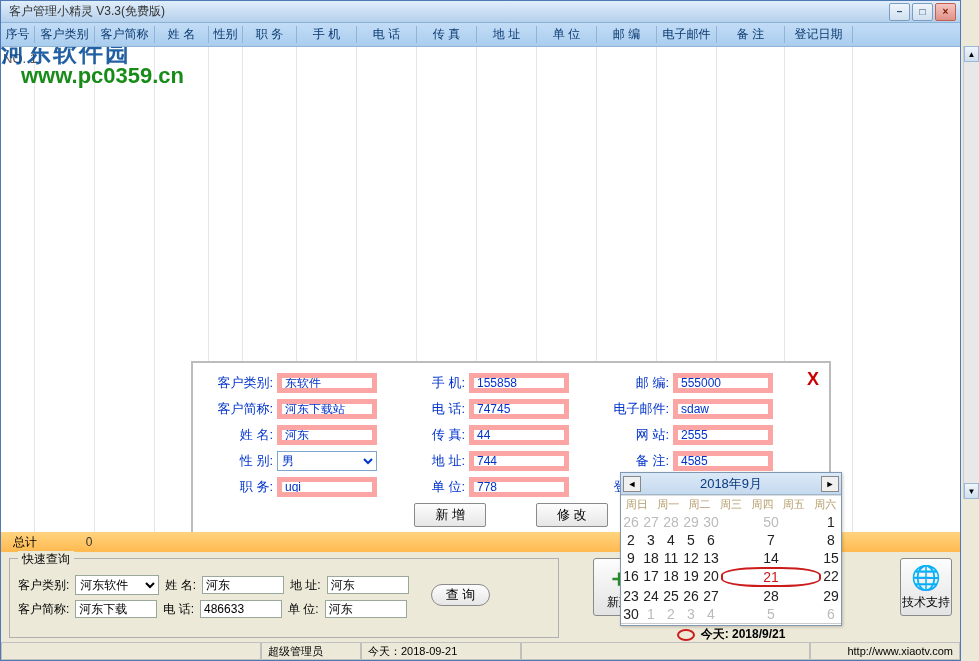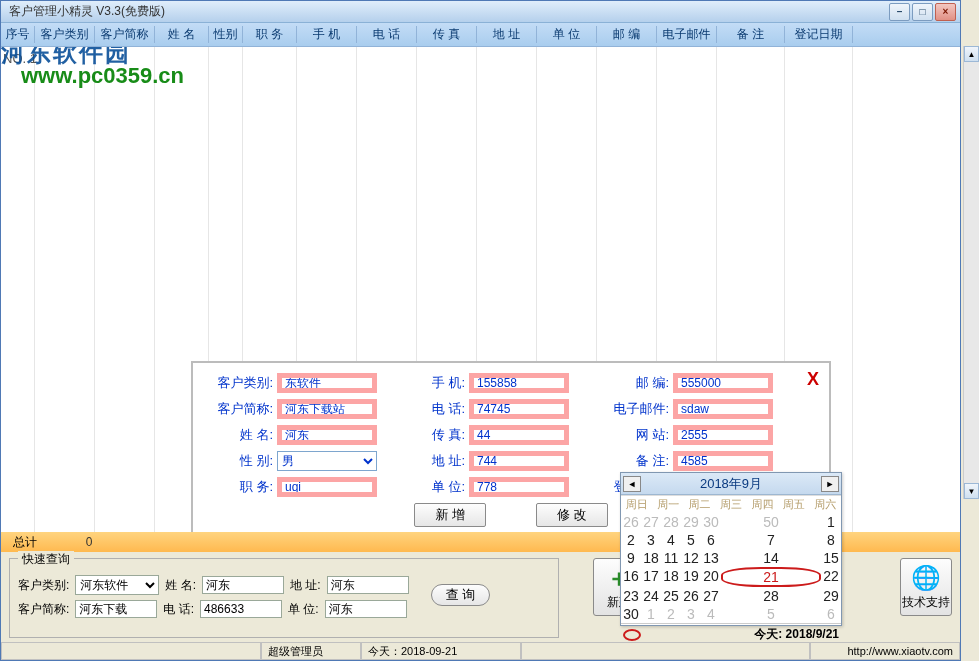--- a/index.html
+++ b/index.html
@@ -40,21 +40,21 @@
 .bigbtn .ico { width: 28px; height: 28px; display: flex; align-items: center; justify-content: center; font-size: 24px; }
 .calendar-pop { position: absolute; left: 620px; top: 472px; width: 222px; height: 154px; background: #fff; border: 1px solid #8097b1; z-index: 50; box-shadow: 1px 1px 3px rgba(0,0,0,.2);}
 .cal-hdr { height: 22px; background: linear-gradient(#dbe9f7,#c5d9ee); border-bottom: 1px solid #9db7d1; display: flex; align-items: center; justify-content: space-between; padding: 0 2px; }
 .cal-nav { width: 18px; height: 16px; border: 1px solid #888; background: #f0f0f0; font-size: 9px; display: flex; align-items: center; justify-content: center; cursor: pointer; }
 .cal-title { color: #0a3a80; font-size: 13px; }
 .cal-grid { display: grid; grid-template-columns: repeat(7, 1fr); }
 .cal-wd { color: #b39b68; background:#fff; text-align: center; font-size: 11px; padding: 1px 0; border-top:1px solid #ddd;}
 .cal-day { text-align: center; font-size: 14px; padding: 1px 0; cursor: pointer; color:#222;}
 .cal-day.dim { color: #bbb; }
 .cal-day.sel { border: 2px solid #cc1b1b; border-radius: 40%; padding:0; color:#cc1b1b;}
-.cal-foot { display: flex; align-items: center; justify-content: space-between; padding: 2px; gap: 6px; font-size: 12px; border-top:1px solid #ccc;}
+.cal-foot { display: flex; align-items: center; justify-content: center; padding: 2px; gap: 6px; font-size: 12px; border-top:1px solid #ccc;}
 .cal-foot .ring { width: 18px; height: 12px; border: 2px solid #cc1b1b; border-radius: 50%; }
 .statusbar { height: 18px; border-top: 1px solid #c0c0c0; display: flex; align-items: center; font-size: 11px; background: #ece9d8; }
 .sb-cell { border: 1px solid #c0c0c0; border-top:none; height: 100%; display: flex; align-items: center; padding: 0 6px; }
 .highlight-inp { background: #316ac5 !important; color: #fff !important; }
 .scrollbar-v { position:absolute; right:0; top:46px; bottom:162px; width:16px; background:#e8e8e8; border-left:1px solid #ccc;}
 .sb-btn { height:16px; background:linear-gradient(#f0f5fb,#cfe0f0); border:1px solid #9cb8d6; font-size:8px; display:flex; align-items:center; justify-content:center;}
 </style>
 </head>
 <body>
 

